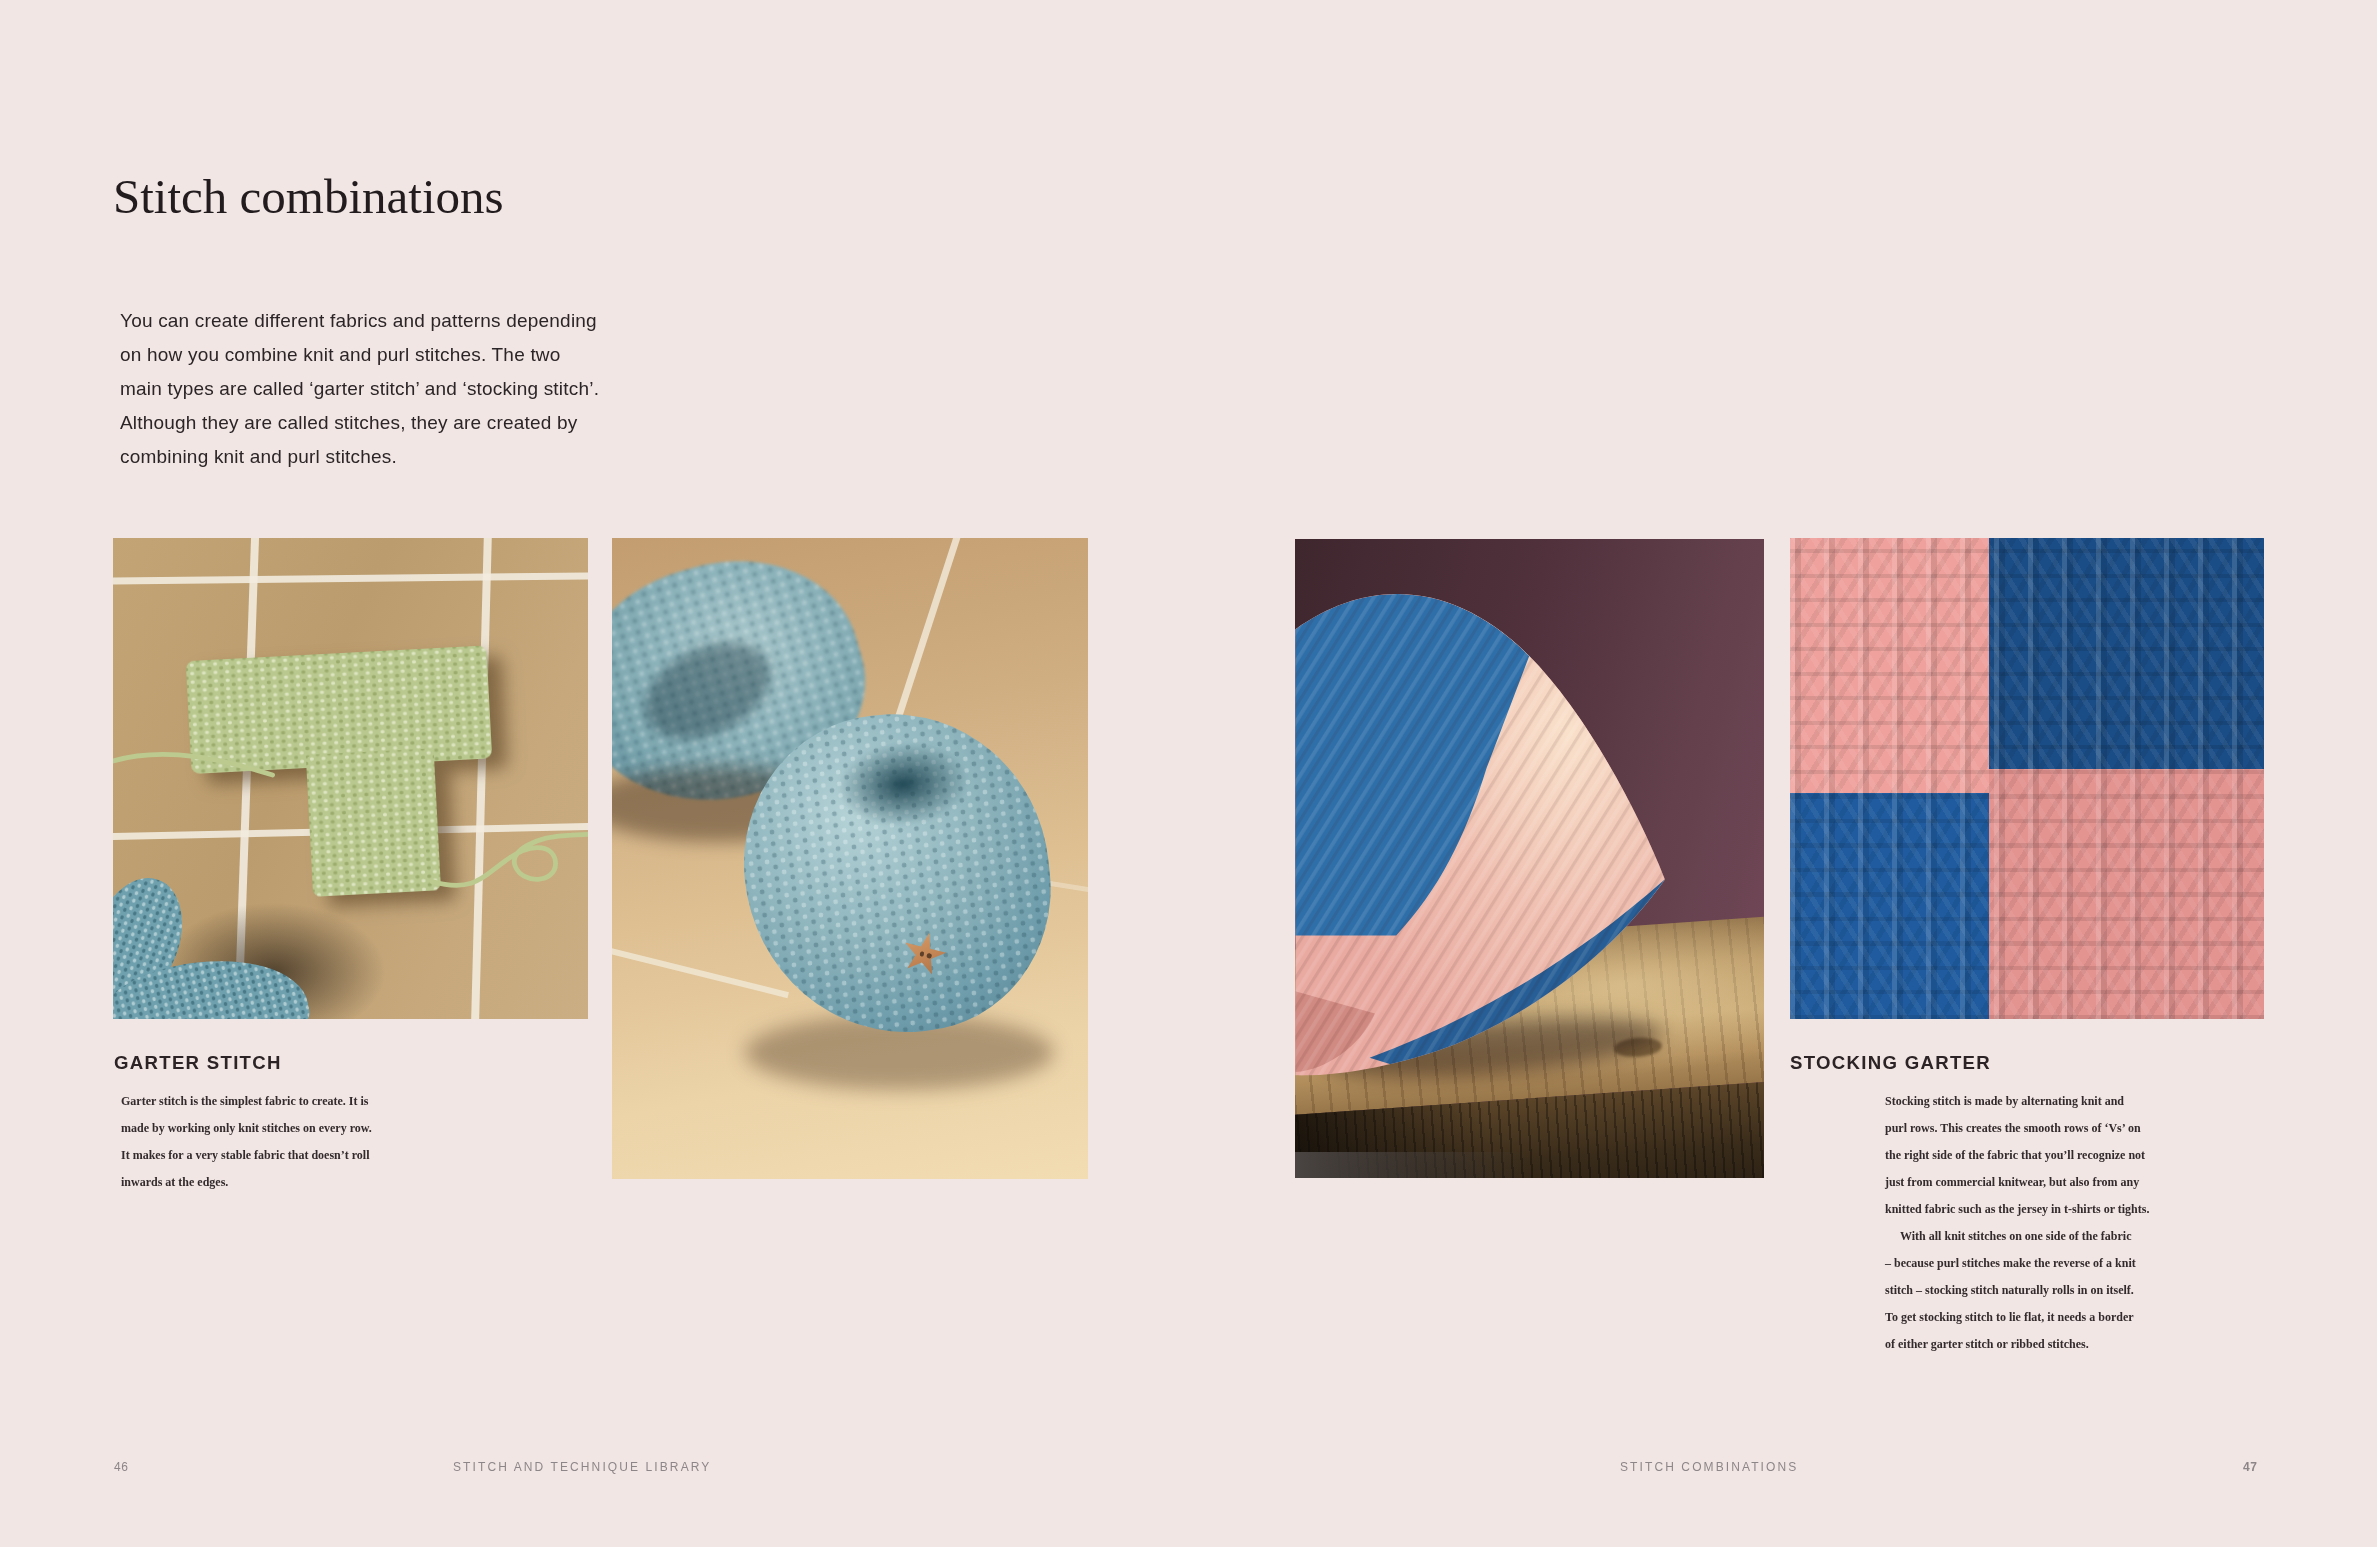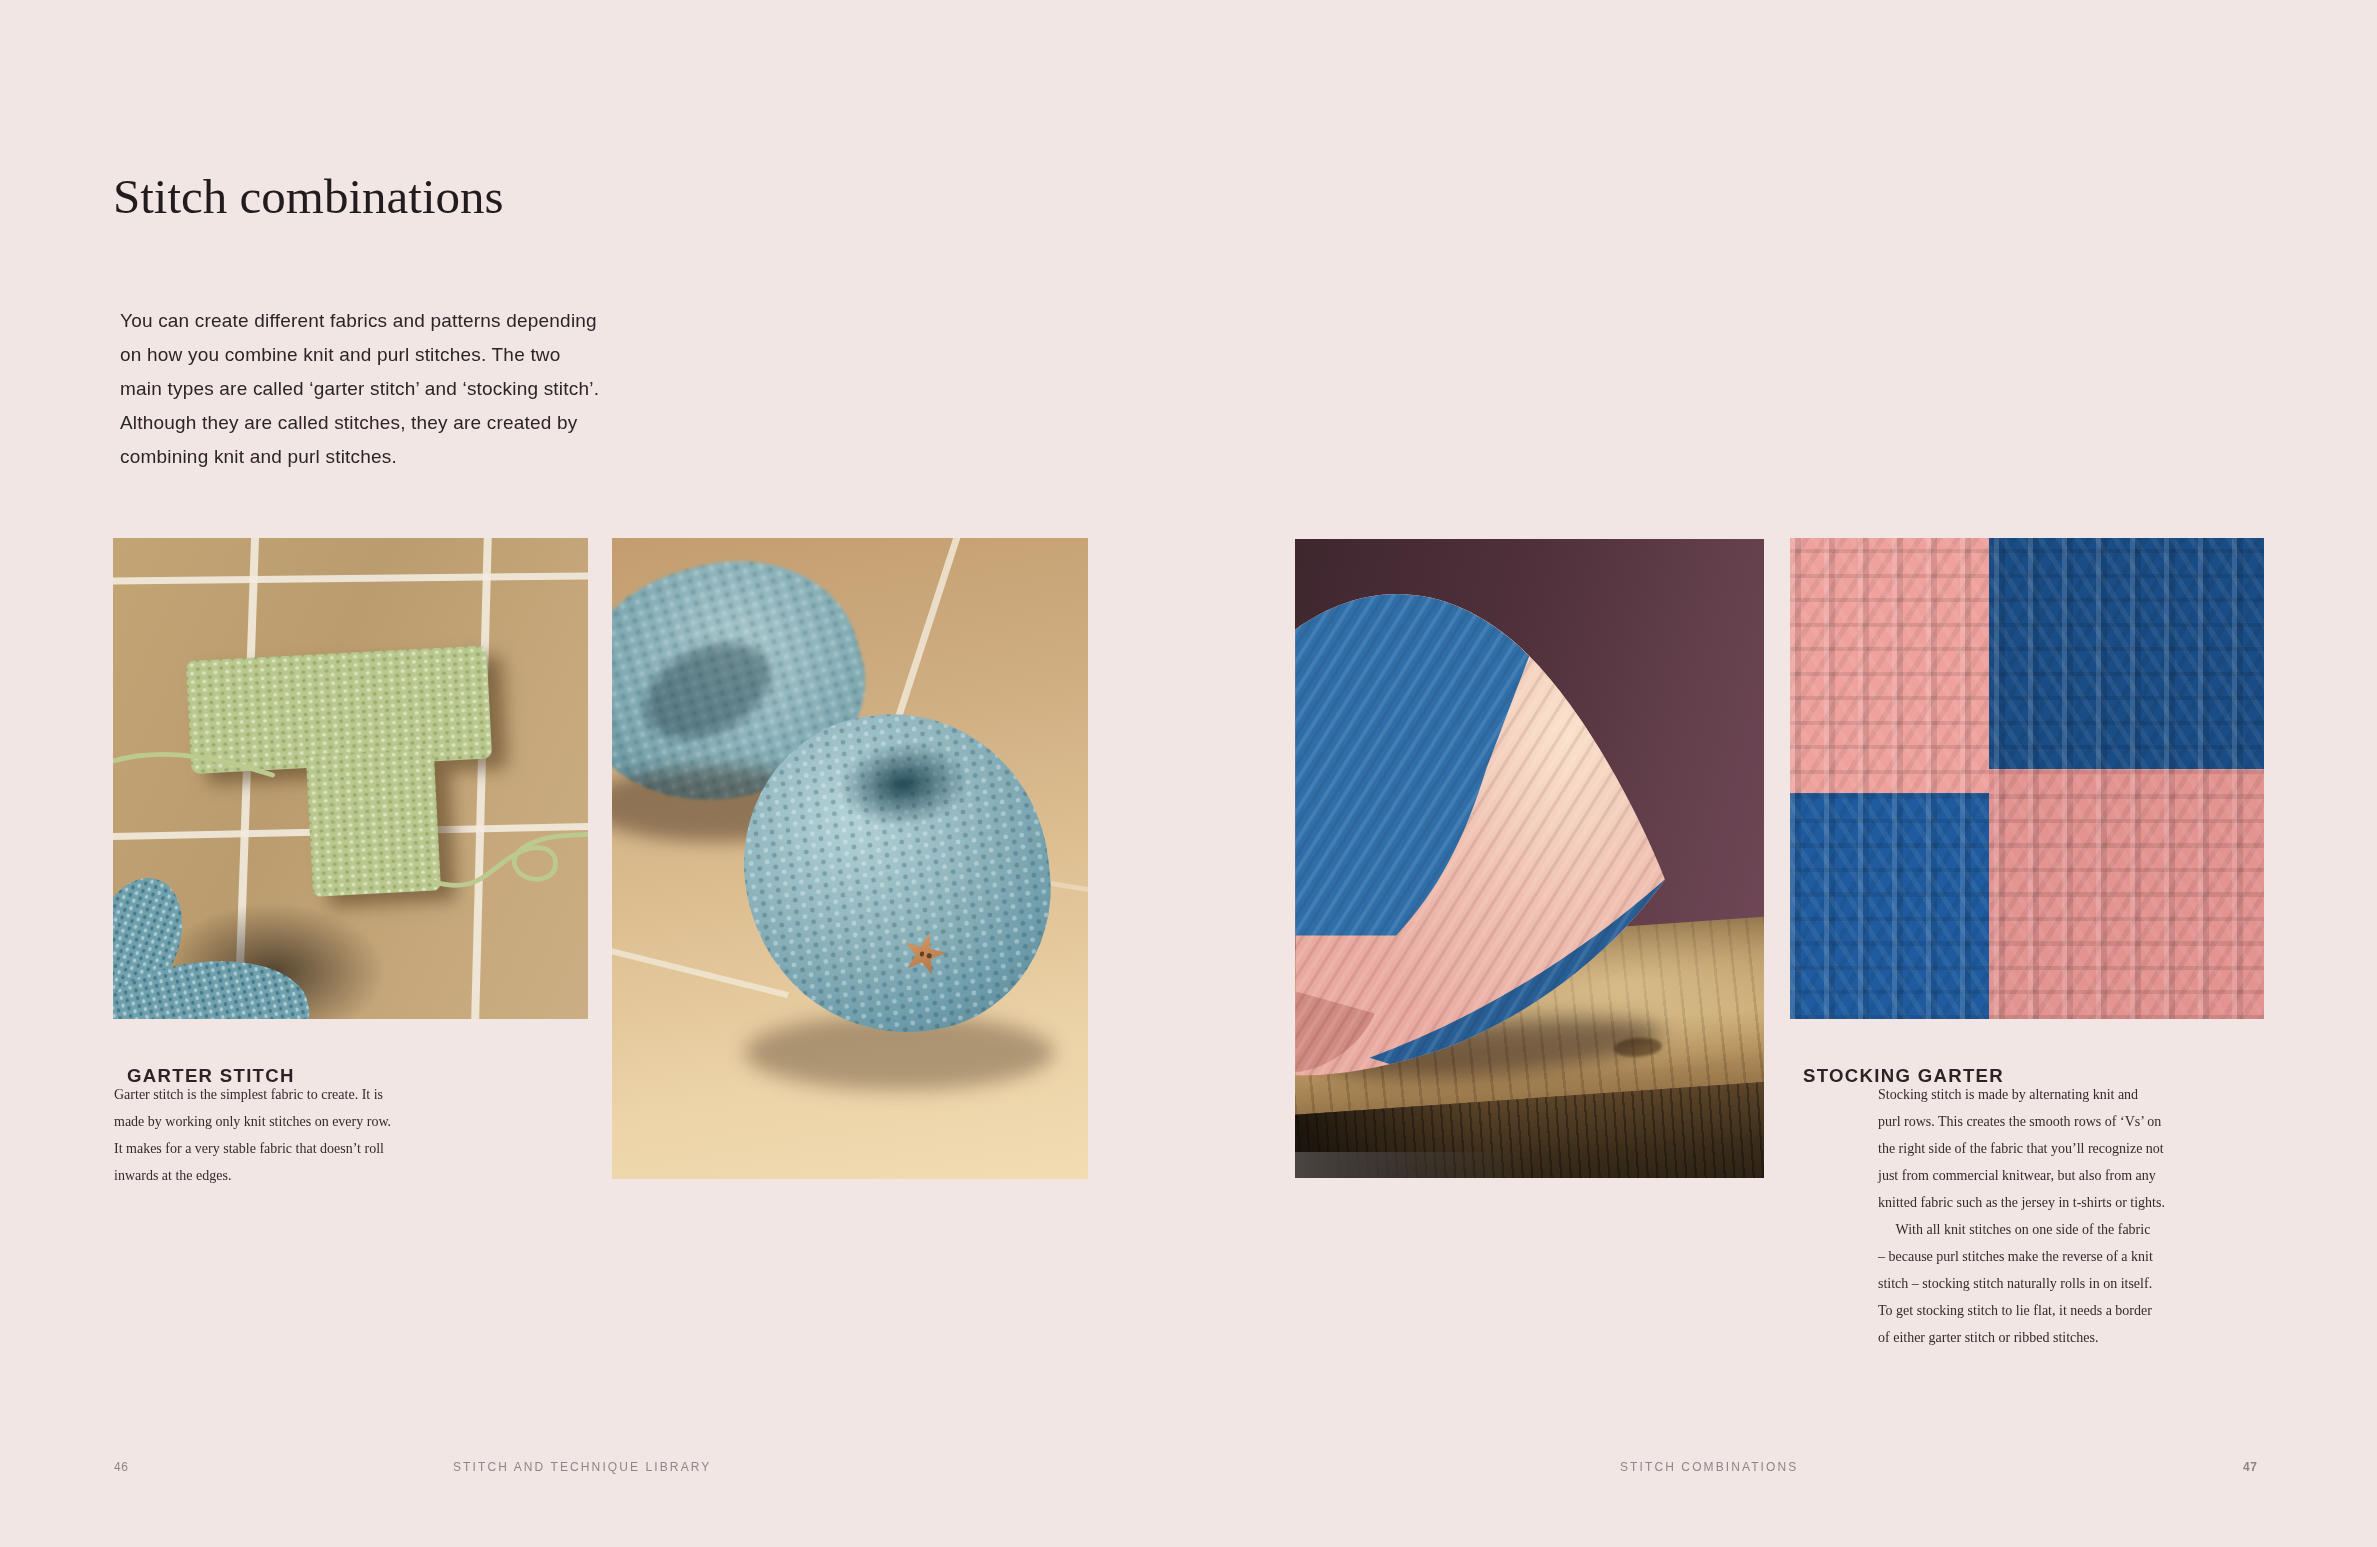--- a/index.html
+++ b/index.html
@@ -21,27 +21,27 @@
   .intro{
     position:absolute;left:114px;top:298px;width:692px;
     font-family:"Liberation Sans", sans-serif;
     font-size:19px;line-height:34px;letter-spacing:0.2px;
     color:#2b2527;white-space:pre-wrap;margin:6px;
   }
   .sec-heading{
     position:absolute;top:1052px;
     font-family:"Liberation Sans", sans-serif;
     font-size:18.6px;font-weight:700;letter-spacing:1.3px;
-    color:#2b2325;margin:13px;
+    color:#2b2325;margin:0;
   }
   .sec-body{
     position:absolute;top:1081px;
     font-family:"Liberation Serif", serif;
-    font-size:14px;line-height:27px;
-    color:#322a2c;white-space:pre-wrap;margin:0;
+    font-size:12px;line-height:27px;
+    color:#322a2c;white-space:pre-wrap;margin:7px;font-weight:bold;
   }
   .h-left{left:114px;}
   .b-left{left:114px;width:511px;}
   .h-right{left:1790px;}
   .b-right{left:1878px;width:511px;}
 
   .footer-item{
     position:absolute;top:1460px;
     font-family:"Liberation Sans", sans-serif;
     font-size:12px;letter-spacing:2.1px;

